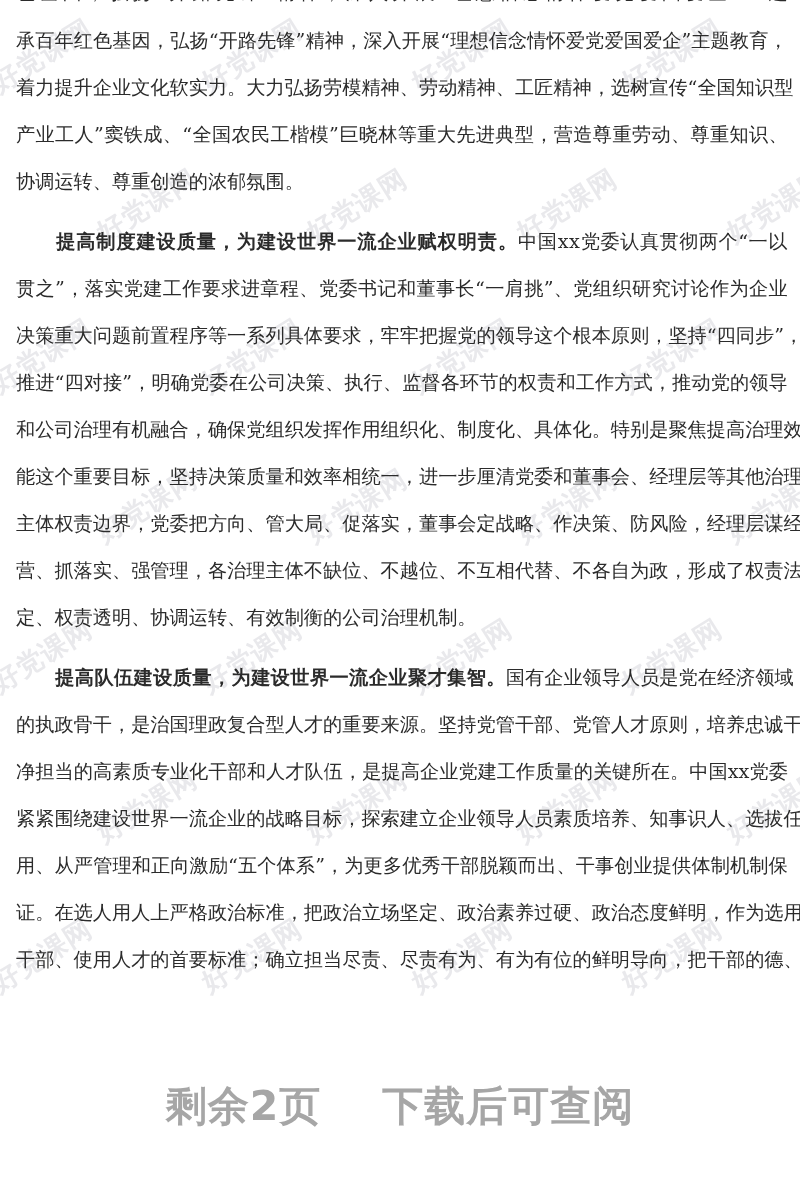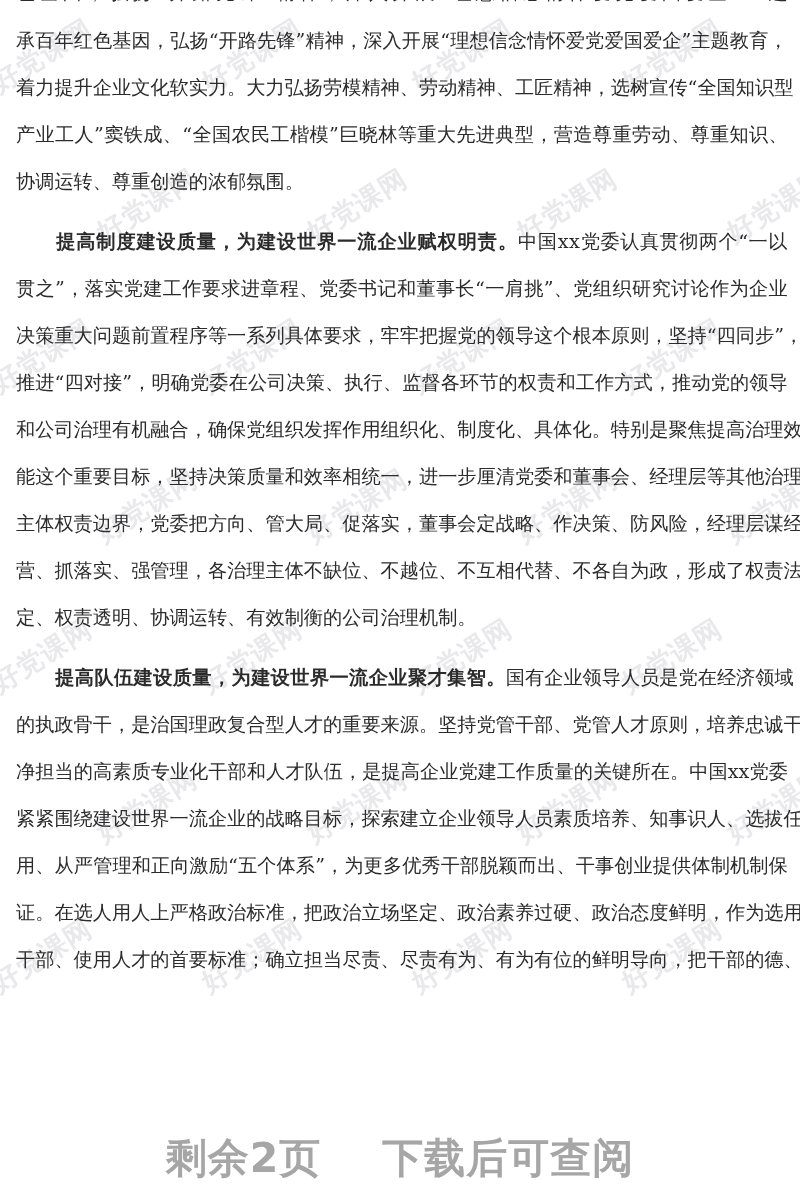--- a/index.html
+++ b/index.html
@@ -102,21 +102,21 @@
 
   
   #paywall-banner {
     position: absolute;
     left: 0;
     top: 1026px;
     width: 800px;
     height: 160px;
     background: #ffffff;
     display: flex;
-    align-items: flex-end;
+    align-items: center;
     justify-content: center;
     z-index: 5;
   }
   #paywall-text {
     font-family: "DejaVu Sans", "Liberation Sans", sans-serif;
     font-size: 41px;
     font-weight: 700;
     color: #a6a6a6;
     letter-spacing: 1px;
     white-space: pre;

